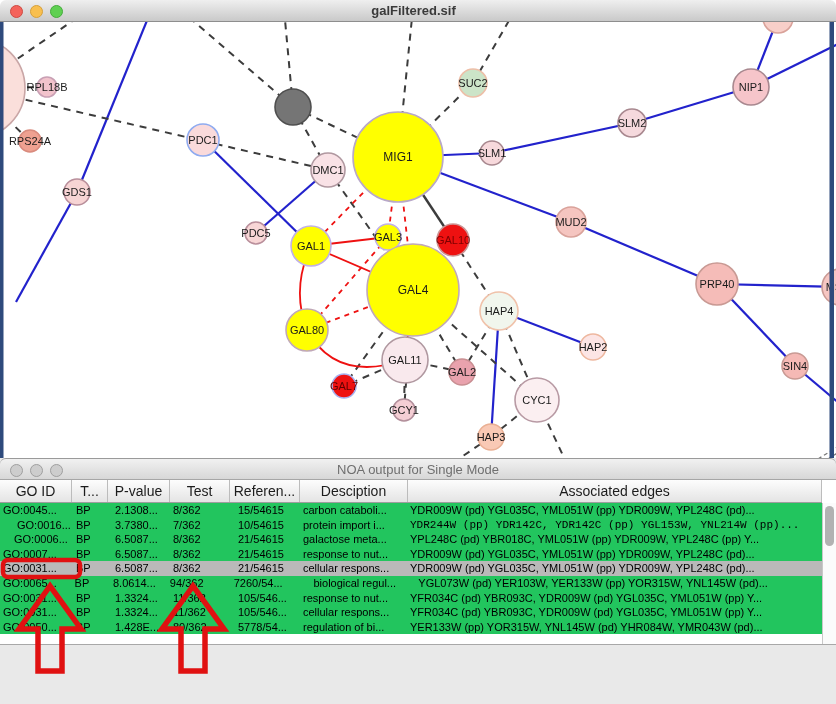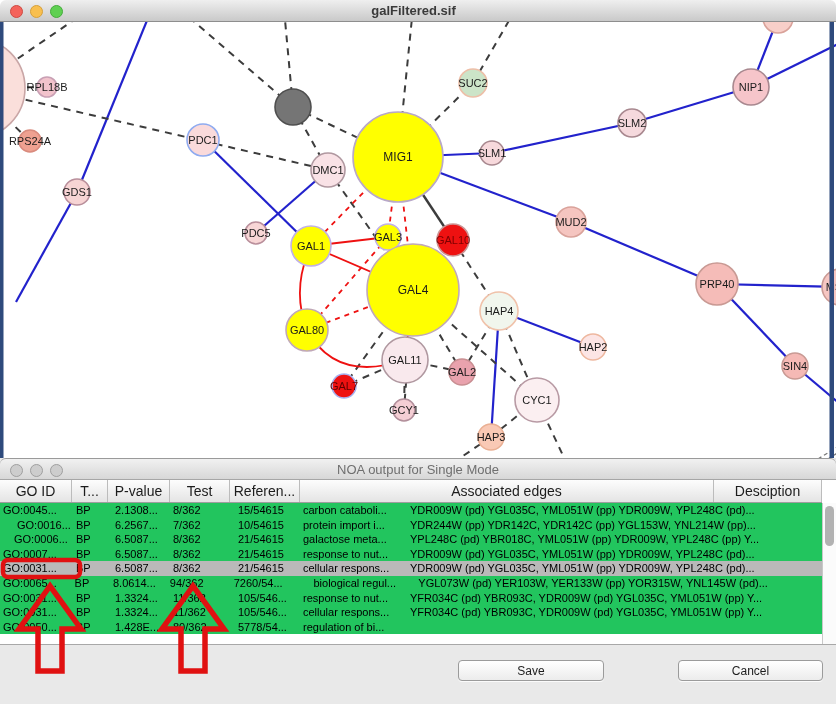--- a/index.html
+++ b/index.html
@@ -204,41 +204,41 @@
       <div class="title">NOA output for Single Mode</div>
     </div>
 
     <div class="tablewrap">
       <div class="thead" id="thead">
           <div class="th" style="width: 72px;">GO ID</div>
           <div class="th" style="width: 36px;">T...</div>
           <div class="th" style="width: 62px;">P-value</div>
           <div class="th" style="width: 60px;">Test</div>
           <div class="th" style="width: 70px;">Referen...</div>
+          <div class="th" style="width: 108px;">Desciption</div>
           <div class="th" style="width: 414px;">Associated edges</div>
-          <div class="th" style="width: 108px;">Desciption</div>
         </div>
       <div class="tbody" id="tbody">
           <div class="tr">
             <div class="td" style="width: 72px; padding-left: 3px;">GO:0045...</div>
             <div class="td" style="width: 36px; padding-left: 4px;">BP</div>
             <div class="td" style="width: 62px; padding-left: 7px;">2.1308...</div>
             <div class="td" style="width: 60px; padding-left: 3px;">8/362</div>
             <div class="td" style="width: 70px; padding-left: 8px;">15/54615</div>
             <div class="td" style="width: 108px; padding-left: 3px;">carbon cataboli...</div>
             <div class="td" style="width: 414px; padding-left: 2px;">YDR009W (pd) YGL035C, YML051W (pp) YDR009W, YPL248C (pd)...</div>
           </div>
           <div class="tr">
             <div class="td" style="width: 72px; padding-left: 17px;">GO:0016...</div>
             <div class="td" style="width: 36px; padding-left: 4px;">BP</div>
-            <div class="td" style="width: 62px; padding-left: 7px;">6.2567...</div>
+            <div class="td" style="width: 62px; padding-left: 7px;">3.7380...</div>
             <div class="td" style="width: 60px; padding-left: 3px;">7/362</div>
             <div class="td" style="width: 70px; padding-left: 8px;">10/54615</div>
             <div class="td" style="width: 108px; padding-left: 3px;">protein import i...</div>
-            <div class="td" style="width: 414px; padding-left: 2px;">YDR244W (pp) YDR142C, YDR142C (pp) YGL153W, YNL214W (pp)...</div>
+            <div class="td" style="width: 414px; padding-left: 2px; font-family: Liberation Mono, monospace;">YDR244W (pp) YDR142C, YDR142C (pp) YGL153W, YNL214W (pp)...</div>
           </div>
           <div class="tr">
             <div class="td" style="width: 72px; padding-left: 14px;">GO:0006...</div>
             <div class="td" style="width: 36px; padding-left: 4px;">BP</div>
             <div class="td" style="width: 62px; padding-left: 7px;">6.5087...</div>
             <div class="td" style="width: 60px; padding-left: 3px;">8/362</div>
             <div class="td" style="width: 70px; padding-left: 8px;">21/54615</div>
             <div class="td" style="width: 108px; padding-left: 3px;">galactose meta...</div>
             <div class="td" style="width: 414px; padding-left: 2px;">YPL248C (pd) YBR018C, YML051W (pp) YDR009W, YPL248C (pp) Y...</div>
           </div>
@@ -287,31 +287,28 @@
             <div class="td" style="width: 108px; padding-left: 3px;">cellular respons...</div>
             <div class="td" style="width: 414px; padding-left: 2px;">YFR034C (pd) YBR093C, YDR009W (pd) YGL035C, YML051W (pp) Y...</div>
           </div>
           <div class="tr">
             <div class="td" style="width: 72px; padding-left: 3px;">GO:0050...</div>
             <div class="td" style="width: 36px; padding-left: 4px;">BP</div>
             <div class="td" style="width: 62px; padding-left: 7px;">1.428E...</div>
             <div class="td" style="width: 60px; padding-left: 3px;">80/362</div>
             <div class="td" style="width: 70px; padding-left: 8px;">5778/54...</div>
             <div class="td" style="width: 108px; padding-left: 3px;">regulation of bi...</div>
+            <div class="td" style="width: 414px; padding-left: 2px;">YER133W (pp) YOR315W, YNL145W (pd) YHR084W, YMR043W (pd)...</div>
           </div>
         </div>
       <div class="scrollbar">
         <div class="thumb"></div>
       </div>
     </div>
 
-    <div class="bottombar">
-      <button class="btn save">Save</button>
-      <button class="btn cancel">Cancel</button>
-    </div>
   </div>
 
   <svg id="annot" width="836" height="704">
       <rect x="3" y="560" width="77" height="17" rx="5" fill="none" stroke="#e01111" stroke-width="4.5"></rect>
       <polygon points="50,586 19,629 38,629 38,671 62,671 62,629 81,629" fill="none" stroke="#e01111" stroke-width="5.5" stroke-linejoin="miter"></polygon>
       <polygon points="193,586 162,629 181,629 181,671 205,671 205,629 224,629" fill="none" stroke="#e01111" stroke-width="5.5" stroke-linejoin="miter"></polygon>
     </svg>
 </div>
 
 </body></html>

